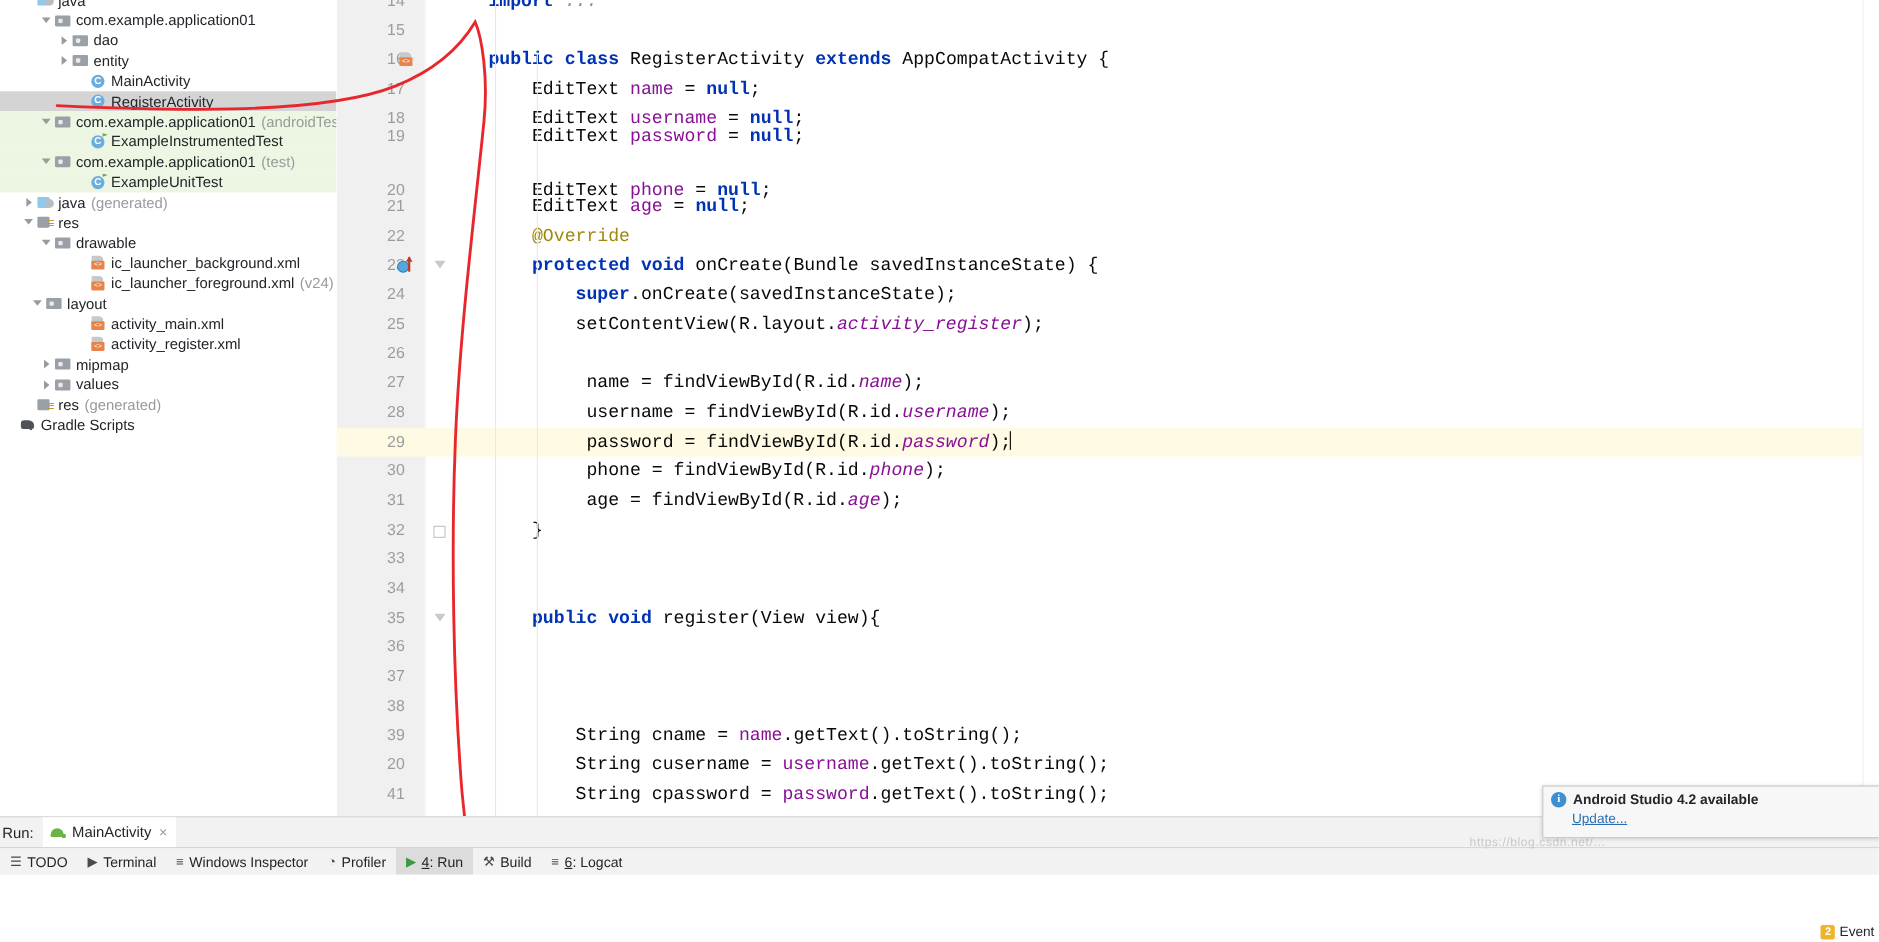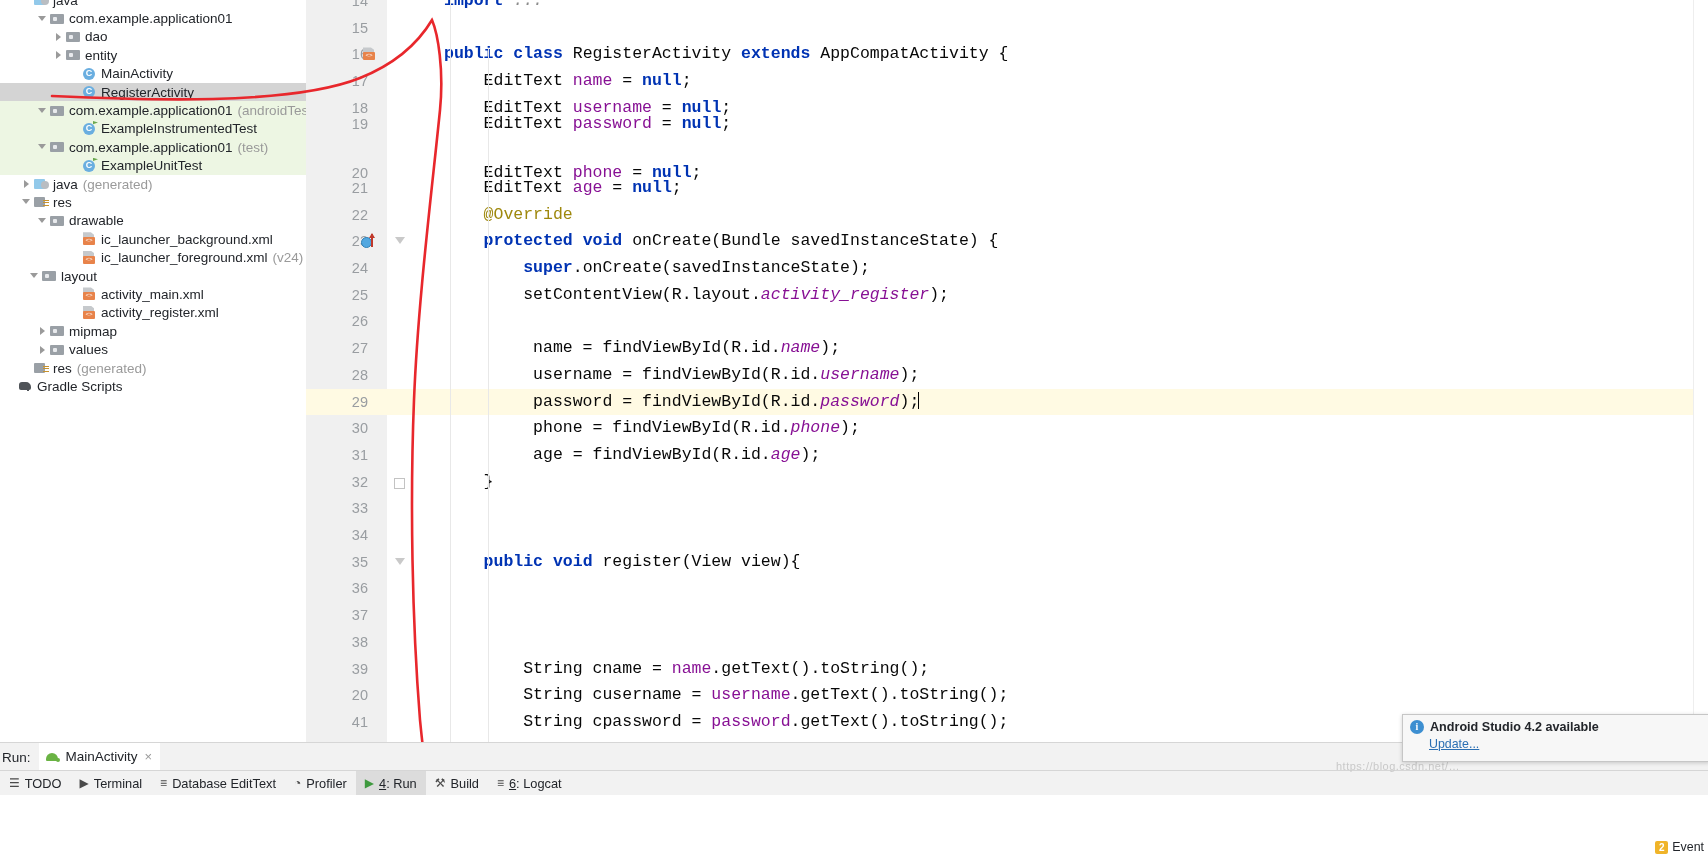--- a/index.html
+++ b/index.html
@@ -459,21 +459,21 @@
       <div class="tool-btn">
         <span class="gl">☰</span>
         <span>TODO</span>
       </div>
       <div class="tool-btn">
         <span class="gl">▶</span>
         <span>Terminal</span>
       </div>
       <div class="tool-btn">
         <span class="gl">≡</span>
-        <span>Database EditText</span>
+        <span>Windows Inspector</span>
       </div>
       <div class="tool-btn">
         <span class="gl">◔</span>
         <span>Profiler</span>
       </div>
       <div class="tool-btn active">
         <span class="gl" style="color: rgb(63, 154, 63);">▶</span>
         <span><u>4</u>: Run</span>
       </div>
       <div class="tool-btn">

